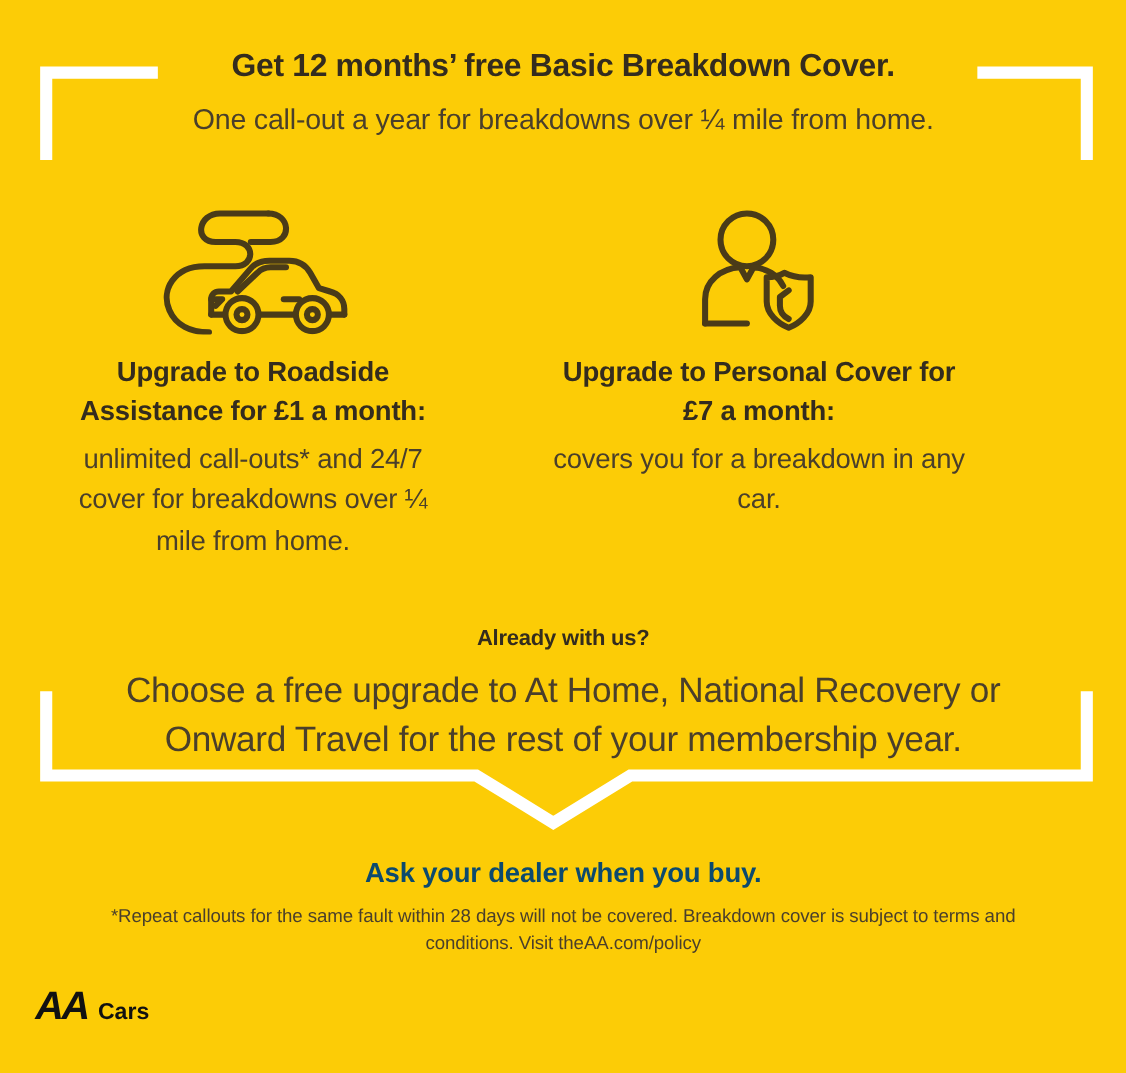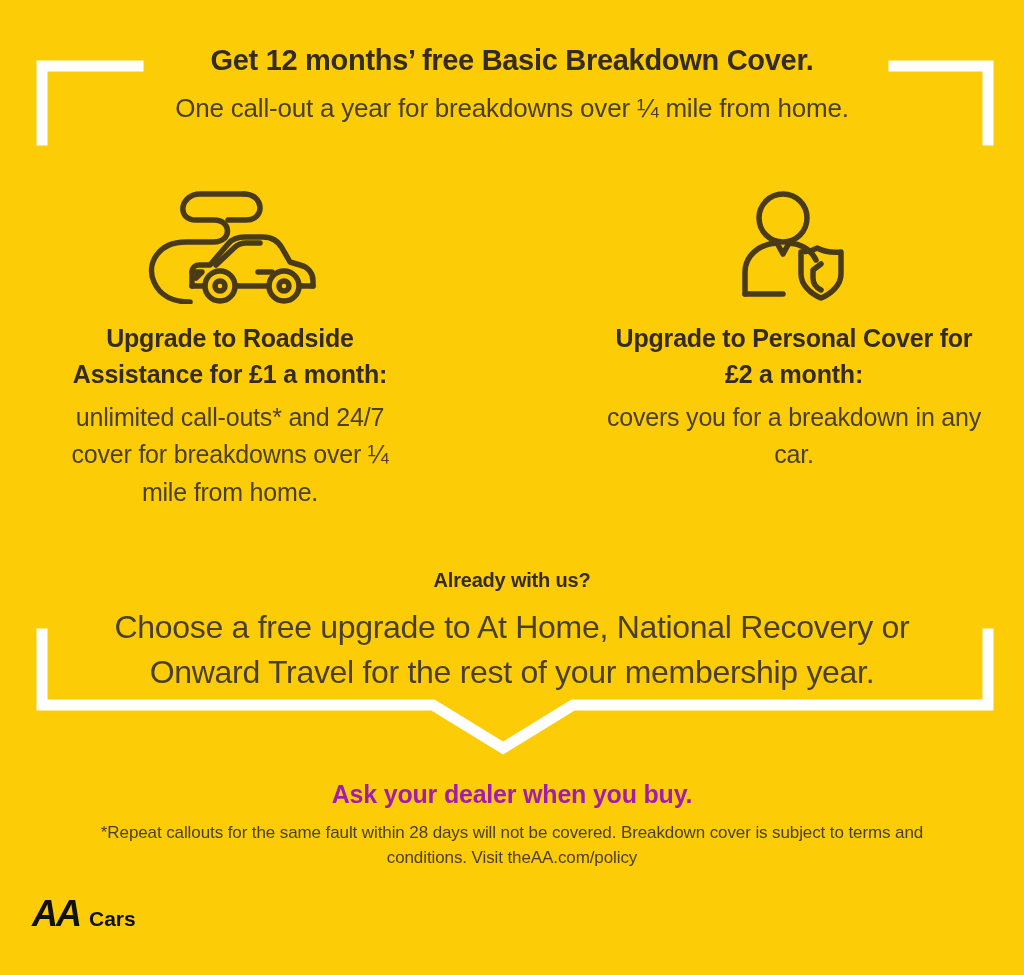--- a/index.html
+++ b/index.html
@@ -57,21 +57,21 @@
   }
 
   
   .columns {
     position: absolute;
     left: 0;
     top: 186px;
     width: 1024px;
     display: flex;
     align-items: flex-start;
-    justify-content: space-between;
+    justify-content: flex-start;
   }
   .col {
     width: 460px;
     text-align: center;
     padding: 0 12px;
     box-sizing: border-box;
   }
   .col-icon {
     height: 118px;
     display: flex;
@@ -127,21 +127,21 @@
   .footer {
     position: absolute;
     left: 0;
     top: 780px;
     width: 1024px;
     text-align: center;
   }
   .footer-cta {
     font-size: 25px;
     font-weight: bold;
-    color: #a21caf;
+    color: #0c4a6e;
     letter-spacing: -0.2px;
     margin: 0;
   }
   .footer-terms {
     font-size: 17px;
     font-weight: normal;
     color: #4A3F2B;
     line-height: 1.45;
     letter-spacing: -0.1px;
     margin: 12px auto 0 auto;
@@ -234,21 +234,21 @@
 
             <path d="M10 108 L10 86 C10 70 24 58 42 57 L48 68 L54 57 C66 58 76 64 81 74"></path>
             <path d="M10 108 L48 108"></path>
 
             <path d="M82 62 C90 66 98 67 106 66 L106 88 C106 99 96 108 86 112 C76 108 66 99 66 88 L66 66 C71 66 77 65 82 62 Z"></path>
 
             <path d="M86 78 L78 84 L78 92 C78 98 82 102 86 104"></path>
           </g>
         </svg>
       </div>
-      <h2 class="col-title">Upgrade to Personal Cover for £2 a month:</h2>
+      <h2 class="col-title">Upgrade to Personal Cover for £7 a month:</h2>
       <p class="col-body">covers you for a breakdown in any car.</p>
     </div>
 
   </div>
 
   <div class="already">
     <h2 class="already-title">Already with us?</h2>
     <p class="already-body">Choose a free upgrade to At Home, National Recovery or Onward Travel for the rest of your membership year.</p>
   </div>
 

